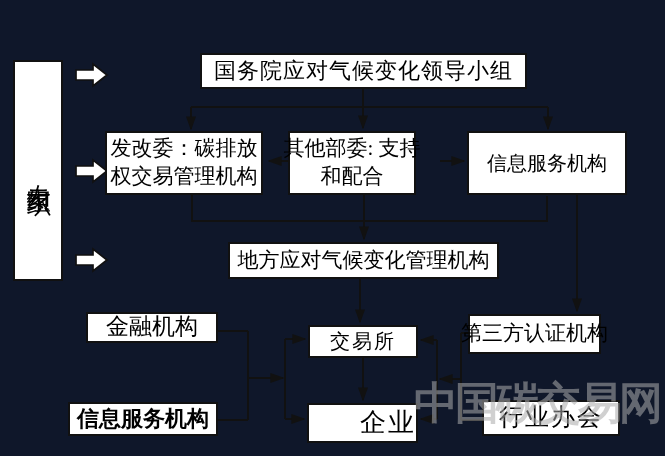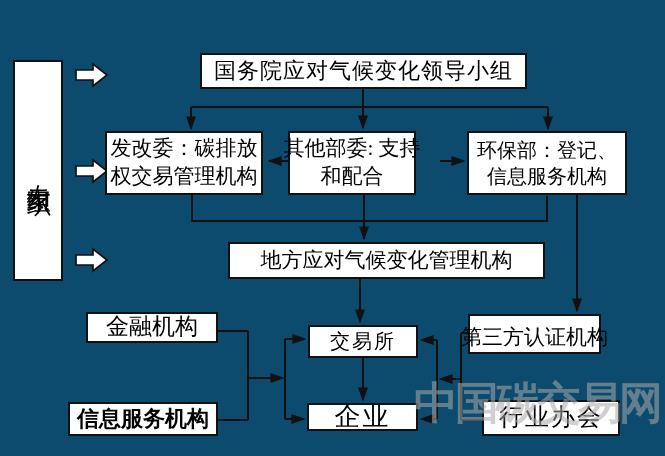--- a/index.html
+++ b/index.html
@@ -1,39 +1,39 @@
 <!DOCTYPE html>
 <html><head>
 <meta charset="utf-8">
 <style>
   html,body{margin:0;padding:0;background:#ffffff;}
   .stage{
-    position:relative;width:665px;height:456px;background:#0c4a6e;overflow:hidden;
+    position:relative;width:665px;height:456px;background:#0f172a;overflow:hidden;
     font-family:"Liberation Serif","DejaVu Serif",serif;color:#000;
   }
   .connectors{position:absolute;left:0;top:0;z-index:1;}
   .ln{stroke:#111;stroke-width:2;fill:none;}
   .hollow{fill:#ffffff;stroke:#111;stroke-width:1.7;}
   .box{
     position:absolute;box-sizing:border-box;border:2px solid #111;background:#ffffff;
     display:flex;flex-direction:column;align-items:center;justify-content:center;
     text-align:center;z-index:2;line-height:1.32;white-space:nowrap;
   }
   .expert{left:13px;top:60px;width:50px;height:221px;font-size:24px;}
   .expert .vert{writing-mode:vertical-rl;letter-spacing:3px;}
   .leading{left:200px;top:53px;width:327px;height:36px;font-size:22px;letter-spacing:1px;}
   .ndrc{left:105px;top:131px;width:158px;height:64px;font-size:21px;}
   .other{left:288px;top:131px;width:128px;height:64px;font-size:21px;}
   .mep{left:467px;top:131px;width:160px;height:64px;font-size:20px;}
-  .local{left:228px;top:242px;width:317px;height:37px;font-size:21px;}
+  .local{left:228px;top:242px;width:271px;height:37px;font-size:21px;}
   .financial{left:86px;top:312px;width:132px;height:31px;font-size:23px;}
   .info{left:68px;top:402px;width:150px;height:34px;font-size:22px;font-weight:bold;}
   .exchange{left:308px;top:325px;width:110px;height:33px;font-size:20px;letter-spacing:2px;}
-  .enterprise{left:307px;top:403px;width:111px;height:28px;font-size:26px;letter-spacing:2px;}
-  .third{left:468px;top:314px;width:133px;height:40px;font-size:21px;justify-content:flex-end;}
+  .enterprise{left:307px;top:403px;width:111px;height:40px;font-size:26px;letter-spacing:2px;align-items:flex-end;}
+  .third{left:468px;top:314px;width:133px;height:40px;font-size:21px;}
   .industry{left:482px;top:400px;width:138px;height:36px;font-size:24px;letter-spacing:2px;}
   .wm{position:absolute;z-index:5;pointer-events:none;white-space:nowrap;font-weight:bold;}
   .wm1{left:414px;top:374px;font-size:44px;letter-spacing:-3px;color:#ababab;opacity:.55;
        font-family:"Liberation Serif","DejaVu Serif",serif;}
   .wm2{left:420px;top:417px;font-size:24px;letter-spacing:.5px;color:#bdbdbd;opacity:.6;
        font-family:"Liberation Sans","DejaVu Sans",sans-serif;}
 </style>
 </head>
 <body>
 
@@ -84,21 +84,20 @@
     <div>发改委：碳排放</div>
     <div>权交易管理机构</div>
   </div>
 
   <div class="box other">
     <div>其他部委: 支持</div>
     <div>和配合</div>
   </div>
 
   <div class="box mep">
-    <div>环保部：登记、</div>
     <div>信息服务机构</div>
   </div>
 
   <div class="box local">
     <span>地方应对气候变化管理机构</span>
   </div>
 
   <div class="box financial">
     <span>金融机构</span>
   </div>

